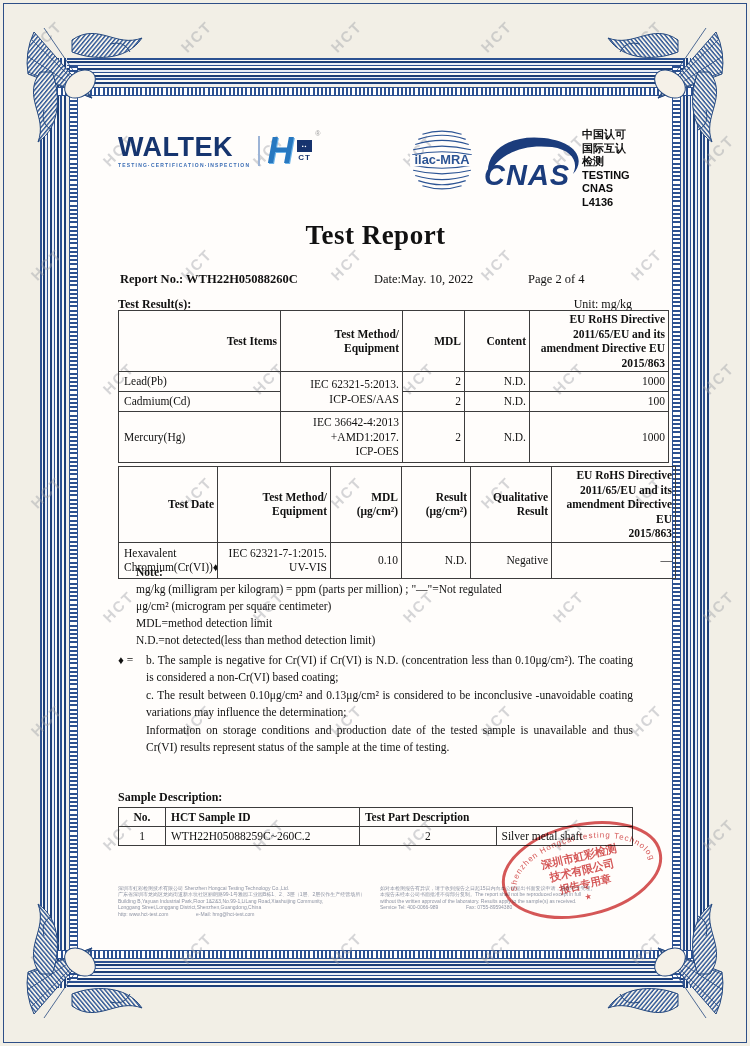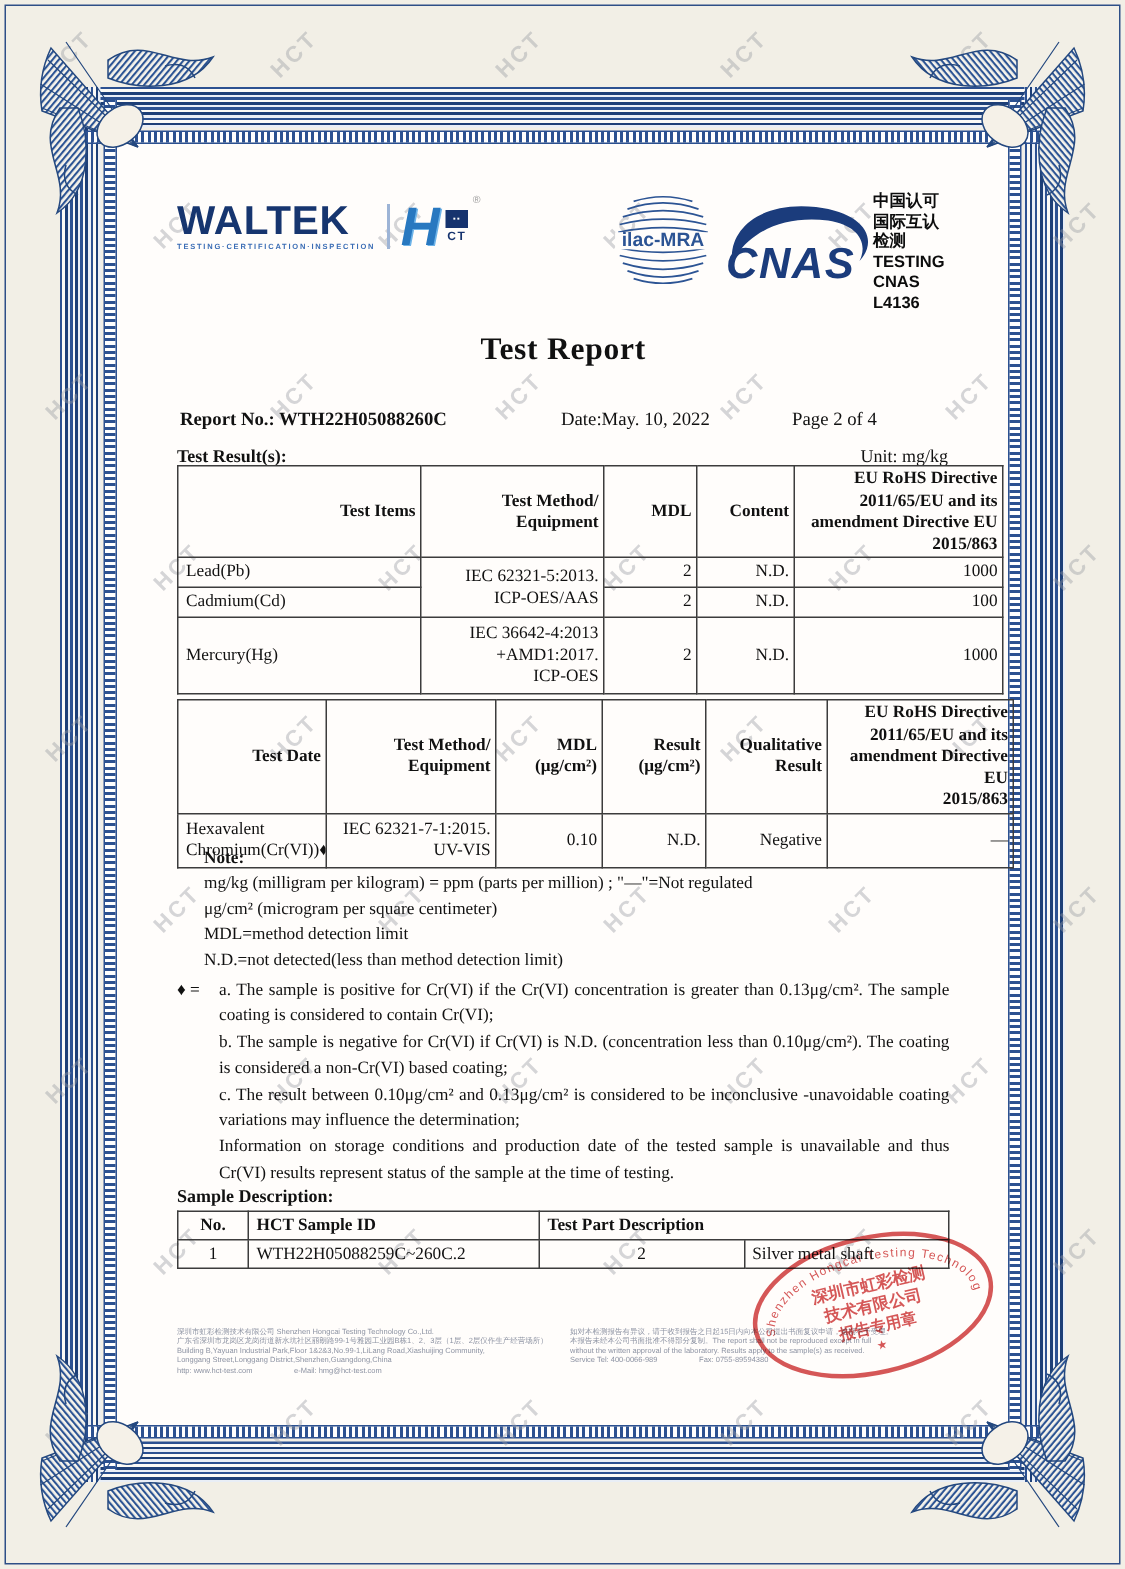--- a/index.html
+++ b/index.html
@@ -49,21 +49,21 @@
           font-size:5px;text-align:center;line-height:12px;letter-spacing:1px;}
   .hct-ct{position:absolute;left:31px;top:19px;font-size:8px;font-weight:bold;color:#16336e;letter-spacing:1px;}
   .hct-reg{position:absolute;left:48px;top:-4px;font-size:7px;color:#999;}
   .ilac{position:absolute;left:290px;top:0px;}
   .cnas{position:absolute;left:362px;top:8px;}
   .accred{position:absolute;left:464px;top:2px;font-family:"Liberation Sans",sans-serif;
           font-size:11px;font-weight:bold;color:#0c0c0c;line-height:13.5px;}
 
   
   .title{position:absolute;left:0;top:124px;width:515px;text-align:center;
-         font-size:21px;font-weight:bold;letter-spacing:.5px;}
+         font-size:27px;font-weight:bold;letter-spacing:.5px;}
   .meta{position:absolute;left:0;top:176px;width:515px;height:16px;font-size:12.5px;}
   .meta .rno{position:absolute;left:2px;font-weight:bold;}
   .meta .rdate{position:absolute;left:256px;}
   .meta .rpage{position:absolute;left:410px;}
   .secrow{position:absolute;left:0;top:201px;width:515px;font-size:12px;}
   .secrow .lbl{font-weight:bold;}
   .secrow .unit{position:absolute;right:1px;top:0;}
 
   
   table.tbl{border-collapse:collapse;table-layout:fixed;width:515px;position:absolute;left:0;
@@ -345,21 +345,20 @@
     <div class="note">
       <div class="nlbl">Note:</div>
       <div>mg/kg (milligram per kilogram) = ppm (parts per million) ; "—"=Not regulated</div>
       <div>μg/cm² (microgram per square centimeter)</div>
       <div>MDL=method detection limit</div>
       <div>N.D.=not detected(less than method detection limit)</div>
     </div>
 
     <div class="dnote">
       <span class="bullet">♦ =</span>
-      <p>a. The sample is positive for Cr(VI) if the Cr(VI) concentration is greater than 0.13μg/cm². The sample coating is considered to contain Cr(VI);</p>
       <p>b. The sample is negative for Cr(VI) if Cr(VI) is N.D. (concentration less than 0.10μg/cm²). The coating is considered a non-Cr(VI) based coating;</p>
       <p>c. The result between 0.10μg/cm² and 0.13μg/cm² is considered to be inconclusive -unavoidable coating variations may influence the determination;</p>
       <p>Information on storage conditions and production date of the tested sample is unavailable and thus Cr(VI) results represent status of the sample at the time of testing.</p>
     </div>
 
     <div class="samplbl">Sample Description:</div>
     <table class="tbl t3">
       <tbody>
           <tr class="head">
         <th class="c" style="width:40px">No.</th>

